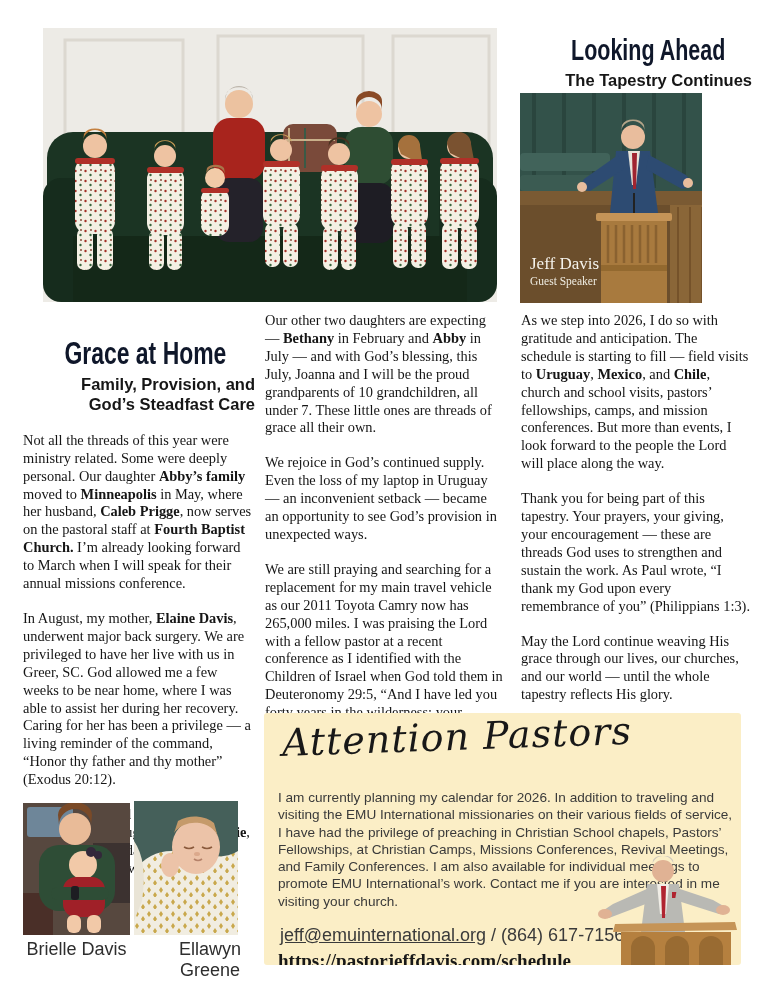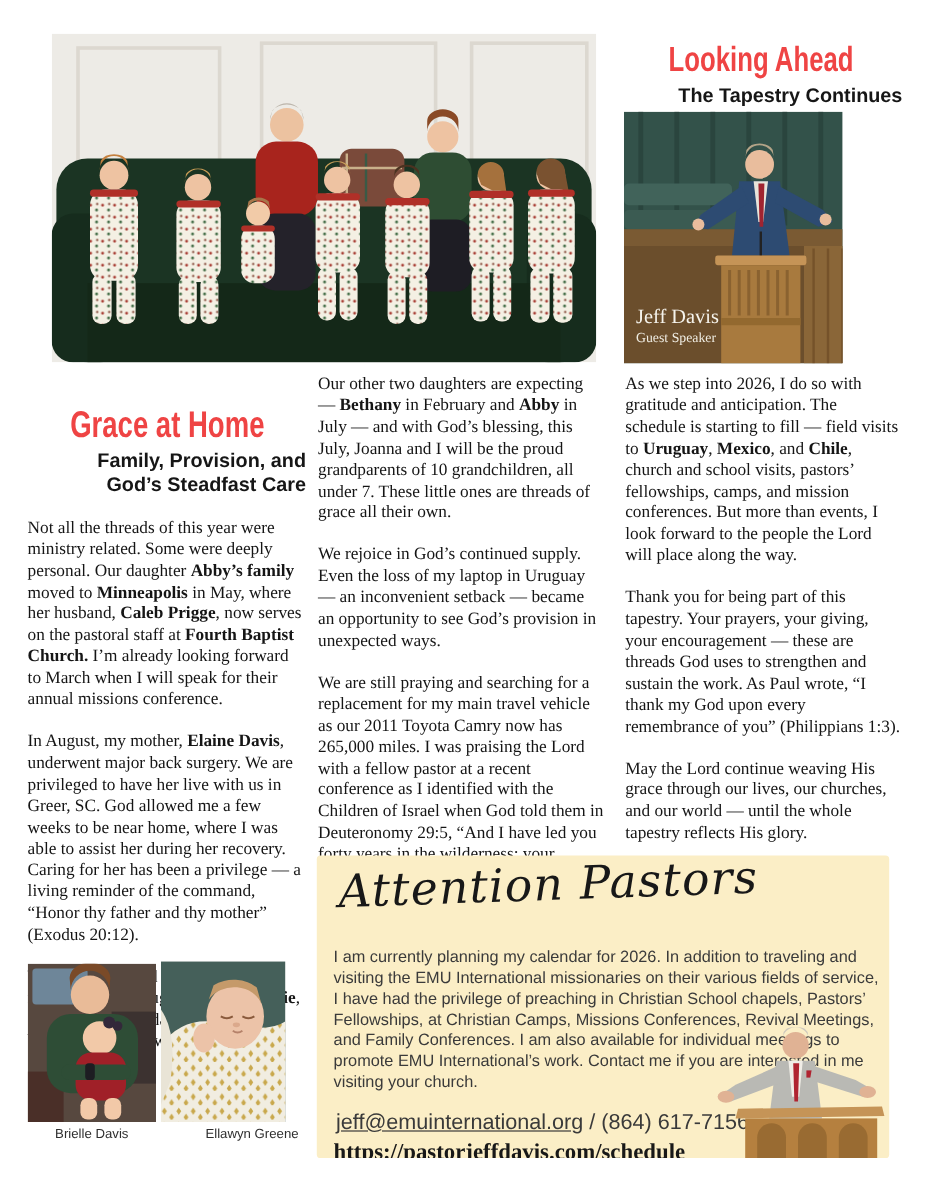--- a/index.html
+++ b/index.html
@@ -1,37 +1,37 @@
 <!DOCTYPE html>
 <html><head>
 <meta charset="utf-8">
 <style>
   html,body{margin:0;padding:0;background:#ffffff;}
   .page{position:relative;width:772px;height:1000px;background:#ffffff;overflow:hidden;
         font-family:"Liberation Serif",serif;color:#141414;}
 
   
-  .headline{font-family:"Liberation Sans",sans-serif;font-weight:700;color:#ef4444;
-            font-size:31px;line-height:1.02;text-align:center;}
+  .headline{font-family:"Liberation Sans",sans-serif;font-weight:700;color:#0f172a;
+            font-size:31px;line-height:1.02;text-align:right;}
   .condense{display:inline-block;transform:scaleX(0.74);transform-origin:center;white-space:nowrap;}
   .subhead{font-family:"Liberation Sans",sans-serif;font-weight:700;color:#161616;
            font-size:16.5px;line-height:1.22;text-align:right;margin-top:4px;}
 
   
   .bodycol{position:absolute;font-size:14.4px;line-height:17.9px;color:#151515;}
   .bodycol p{margin:0 0 17px 0;}
   .run-b{font-weight:bold;}
   .run-i{}
 
   
   .photo{position:absolute;overflow:hidden;}
   .photo svg{display:block;}
 
   
-  .caption{position:absolute;font-family:"Liberation Sans",sans-serif;font-size:11px;
+  .caption{position:absolute;font-family:"Liberation Sans",sans-serif;font-size:18px;
            color:#2e2e2e;text-align:center;}
 
   
   .attention{position:absolute;left:264px;top:713px;width:477px;height:252px;
              background:#fbeec6;border-radius:3px;overflow:hidden;}
   .attention-title{position:absolute;left:18px;top:8px;
                    font-family:"DejaVu Serif",serif;font-style:italic;font-size:38px;
                    color:#181818;transform:rotate(-2deg);transform-origin:left center;
                    letter-spacing:1px;white-space:nowrap;}
   .attention-body{position:absolute;left:14px;top:76px;width:458px;

